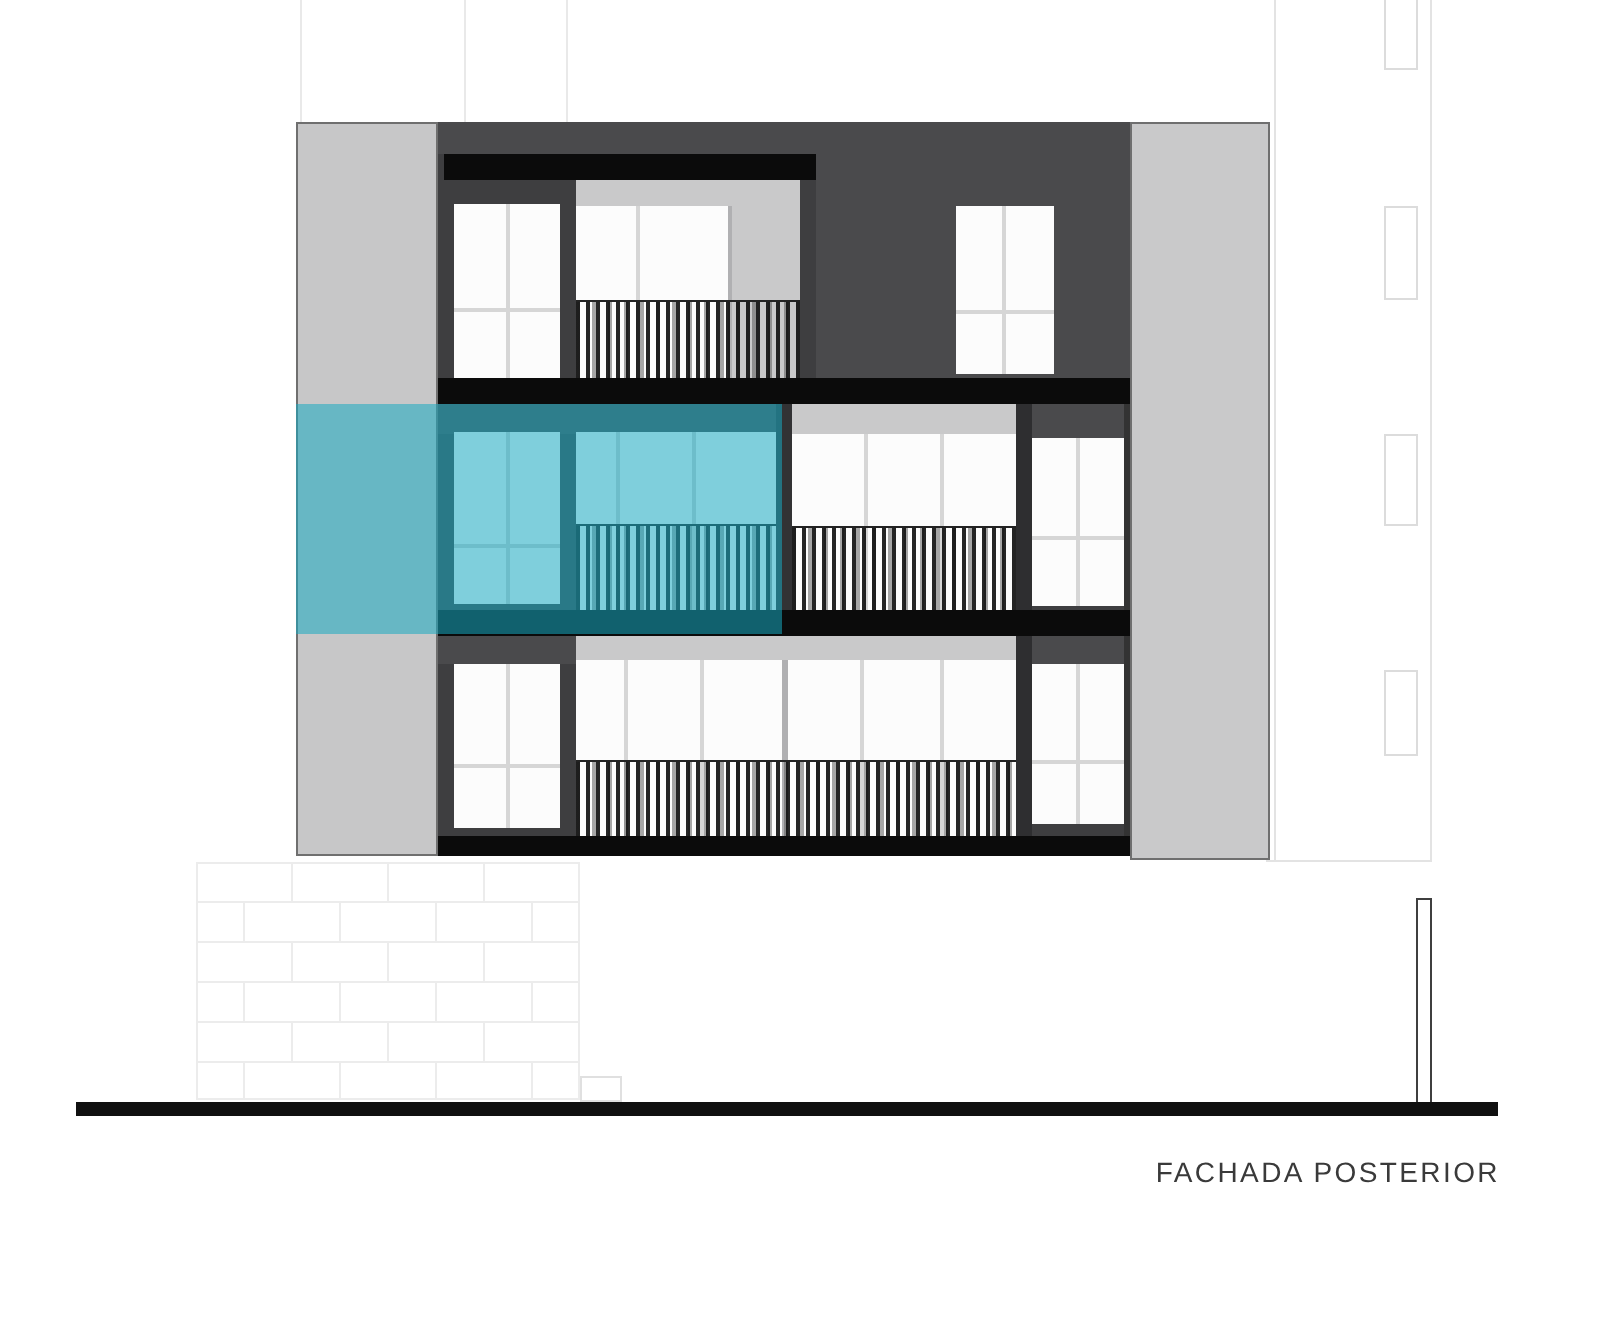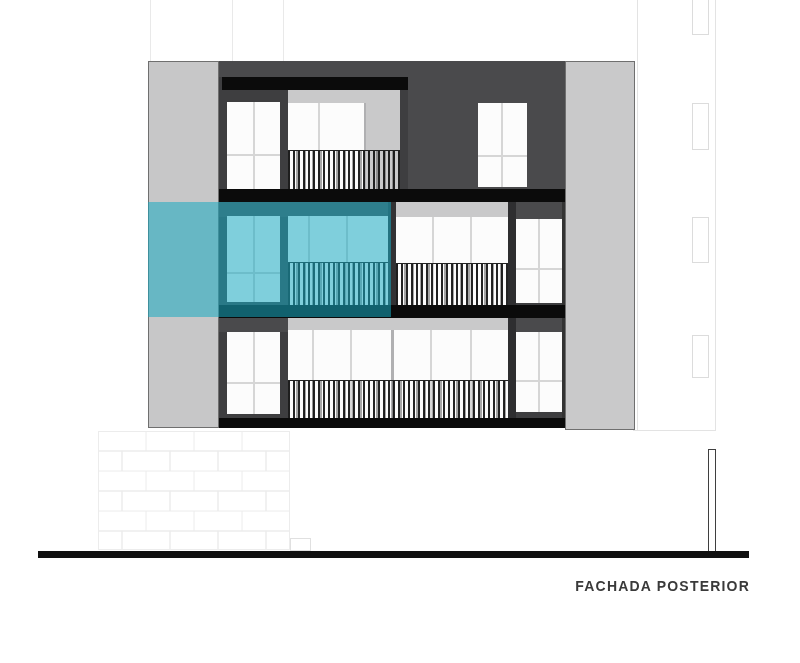--- a/index.html
+++ b/index.html
@@ -25,21 +25,21 @@
     border-top:1px solid #222;
   }
   .guide{background:var(--faint,#e9e9e9);}
   .nwin{background:#ffffff;border:1px solid #dcdcdc;}
   .overlay{background:var(--highlight,rgba(23,170,193,0.55));}
   .post{background:#ffffff;border:1px solid #3f3f3f;}
   .ground{background:var(--ground,#101010);}
   .step{border:1px solid #e0e0e0;background:#fff;}
   .label{
     color:var(--label-text,#3a3a3a);
-    font-size:14px;letter-spacing:1.2px;text-align:right;white-space:nowrap;font-weight:bold;
+    font-size:14px;letter-spacing:1.2px;text-align:right;white-space:nowrap;
   }
 </style>
 </head>
 <body>
 
 <div class="canvas">
 
   <div class="abs guide" style="left:150px;top:0;width:1px;height:61px;"></div>
   <div class="abs guide" style="left:232px;top:0;width:1px;height:61px;"></div>
   <div class="abs guide" style="left:283px;top:0;width:1px;height:61px;"></div>

